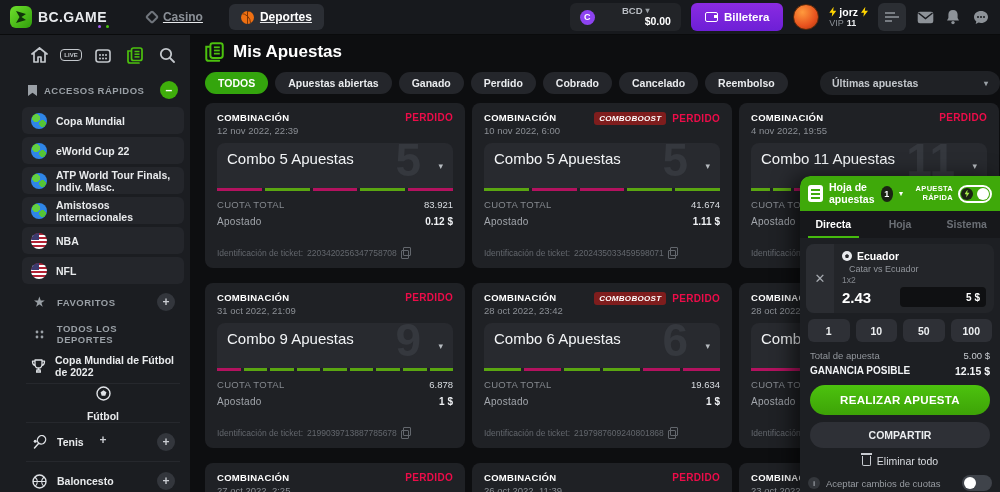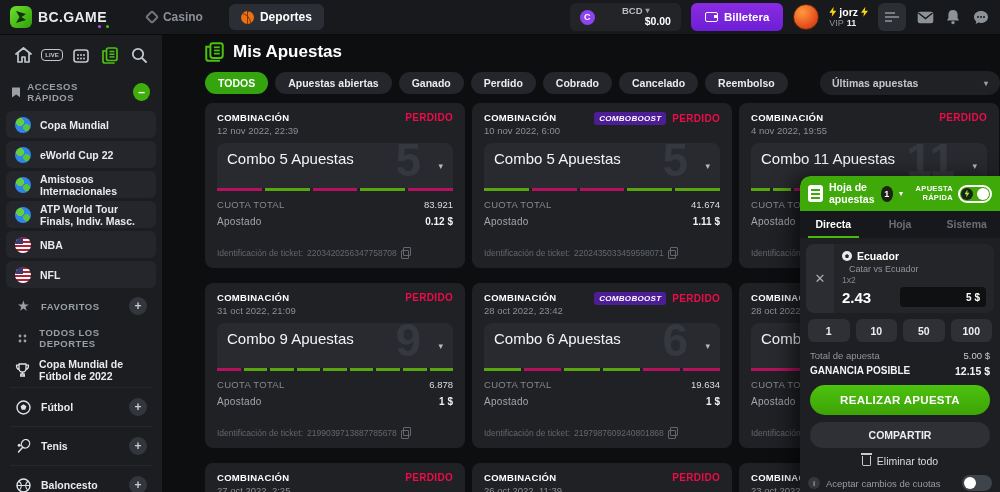--- a/index.html
+++ b/index.html
@@ -11,21 +11,21 @@
   .topbar { position:absolute; top:0; left:0; right:0; height:35px; background:#17191d;
             display:flex; align-items:center; padding:0 10px; border-bottom:1px solid #0a0b0c; z-index:20;}
   .logo { display:flex; align-items:center; gap:6px; margin-right:28px; cursor:pointer;}
   .logo-mark { width:22px; height:22px; border-radius:6px; background:linear-gradient(135deg,#6fe02c,#2f9e0b);
                position:relative;}
   .logo-mark::after{ content:""; position:absolute; left:6px; top:5px; width:10px; height:12px;
                background:#10330a; clip-path:polygon(0 0,100% 25%,55% 50%,100% 75%,0 100%,35% 50%); }
   .logo-text { font-size:14px; font-weight:bold; letter-spacing:.4px; position:relative;}
   .logo-text i{ position:absolute; bottom:-3px; width:3px; height:3px; border-radius:50%; font-style:normal;}
   .logo-text i:nth-child(1){ left:52px; background:#e44; } .logo-text i:nth-child(2){ left:60px; background:#a05cf0;} .logo-text i:nth-child(3){ left:68px; background:#49c10e;}
-  .nav { display:flex; align-items:center; gap:14px; }
+  .nav { display:flex; align-items:center; gap:14px;text-decoration:underline; }
   .nav-item { display:flex; align-items:center; gap:6px; height:26px; padding:0 12px; border-radius:6px;
               font-size:12px; font-weight:bold; color:#8b9097; cursor:pointer;}
   .nav-item.active { background:#2b2e34; color:#fff; }
   .diamond { width:10px; height:10px; border:2px solid #70757c; transform:rotate(45deg); border-radius:2px;}
   .bball { width:13px; height:13px; border-radius:50%; background:#ef7012; position:relative; overflow:hidden;}
   .bball::before{content:""; position:absolute; inset:0; border-left:1px solid #7c3505; border-top:1px solid #7c3505; left:6px; top:0;}
   .bball::after{content:""; position:absolute; width:18px; height:18px; border:1px solid #7c3505; border-radius:50%; left:-10px; top:2px;}
   .tb-right { margin-left:auto; display:flex; align-items:center; gap:10px; }
   .currency { display:flex; align-items:center; gap:6px; background:#222428; border-radius:6px; height:28px; padding:0 10px; cursor:pointer;}
   .coin { width:15px; height:15px; border-radius:50%; background:#8d43f0; color:#fff; font-size:9px; font-weight:bold;
@@ -43,21 +43,21 @@
   .user { display:flex; flex-direction:column; line-height:1.15; cursor:pointer;}
   .user-name { font-size:10.5px; font-weight:bold; color:#fff; display:flex; align-items:center; gap:3px;}
   .bolt { display:inline-block; width:7px; height:10px; background:#ffd400;
           clip-path:polygon(62% 0,0 58%,42% 58%,34% 100%,100% 40%,55% 40%); }
   .user-vip { font-size:9px; color:#8b9097;} .user-vip b{ color:#e8eaed; margin-left:3px;}
   .sq-btn { width:28px; height:28px; border-radius:6px; background:#2b2e33; display:flex; align-items:center; justify-content:center; cursor:pointer;}
   .tb-ic { width:18px; height:18px; display:flex; align-items:center; justify-content:center; color:#8d9298; cursor:pointer;}
   svg.icn { display:block; }
 
   
-  .sidebar { position:absolute; top:35px; left:0; width:162px; bottom:0; background:#1b1d21; padding:6px 4px 0 4px; overflow:hidden;}
+  .sidebar { position:absolute; top:35px; left:0; width:190px; bottom:0; background:#1b1d21; padding:6px 4px 0 20px; overflow:hidden;}
   .side-icons { display:flex; justify-content:space-between; align-items:center; padding:4px 8px 10px 8px;}
   .side-ic { width:22px; height:20px; display:flex; align-items:center; justify-content:center; color:#c3c7cc; cursor:pointer;}
   .side-ic.active { color:#4cc10e; }
   .live-box { border:1.5px solid #c3c7cc; border-radius:4px; font-size:6px; font-weight:bold; padding:2px 3px; color:#c3c7cc;}
   .sec-head { display:flex; align-items:center; gap:7px; padding:6px 8px 8px 8px; font-size:9.5px; font-weight:bold;
               letter-spacing:.5px; color:#9aa0a6;}
   .sec-head .grow{ flex:1; }
   .round-btn { width:18px; height:18px; border-radius:50%; background:#3fae0b; color:#fff; display:flex; align-items:center;
                justify-content:center; font-size:12px; font-weight:bold; cursor:pointer; line-height:0;}
   .round-btn.gray { background:#33363c; color:#c9ccd1; }
@@ -89,21 +89,21 @@
   .sort { margin-left:auto; width:180px; height:24px; background:#1f2125; border-radius:12px; display:flex; align-items:center;
           padding:0 12px; font-size:10.5px; font-weight:bold; color:#c3c7cc; cursor:pointer;}
   .sort .caret { margin-left:auto;}
 
   .cards { display:grid; grid-template-columns:repeat(3,260px); gap:15px 7px; margin-top:9px;}
   .card { width:260px; height:165px; background:#1f2125; border-radius:8px; padding:9px 12px; position:relative; overflow:hidden;}
   .card-head { display:flex; align-items:flex-start;}
   .c-type { font-size:9.5px; font-weight:bold; color:#fff; letter-spacing:.3px;}
   .c-date { font-size:9.5px; color:#8b8f95; margin-top:2px;}
   .ch-right { margin-left:auto; display:flex; align-items:center; gap:6px;}
-  .boost { background:#4c1d95; color:#fff; font-size:8px; font-weight:bold; font-style:italic; padding:2px 5px; border-radius:3px; letter-spacing:.3px;}
+  .boost { background:#7f1d1d; color:#fff; font-size:8px; font-weight:bold; font-style:italic; padding:2px 5px; border-radius:3px; letter-spacing:.3px;}
   .status { color:#ed0c49; font-size:10px; font-weight:bold; letter-spacing:.3px;}
   .card-panel { margin-top:7px; height:45px; background:#282a2f; border-radius:8px 8px 0 0; position:relative;
                 display:flex; align-items:flex-start; padding:7px 10px; cursor:pointer;}
   .combo-label { font-size:15px; color:#f2f4f6; }
   .combo-count { position:absolute; right:32px; top:-6px; font-size:46px; font-weight:bold; color:#35383e; line-height:1;}
   .panel-caret { position:absolute; right:10px; top:18px; font-size:9px; color:#b7bbc0; cursor:pointer;}
   .segments { display:flex; gap:3px; height:3px; }
   .seg { flex:1; } .seg-w { background:#5aa611; } .seg-l { background:#b3125f; }
   .kv { display:flex; margin-top:8px; font-size:9.5px; }
   .kv .k { color:#85898f; letter-spacing:.3px;text-align:center;} .kv .v { margin-left:auto; color:#d9dde2;}
@@ -308,26 +308,26 @@
     <span>Copa Mundial</span>
   </div>
 
   <div class="q-item">
     <span class="q-ic ic-globe"></span>
     <span>eWorld Cup 22</span>
   </div>
 
   <div class="q-item">
     <span class="q-ic ic-globe"></span>
-    <span>Amistosos Internacionales</span>
+    <span>ATP World Tour Finals, Indiv. Masc.</span>
   </div>
 
   <div class="q-item">
     <span class="q-ic ic-globe"></span>
-    <span>ATP World Tour Finals, Indiv. Masc.</span>
+    <span>Amistosos Internacionales</span>
   </div>
 
   <div class="q-item">
     <span class="q-ic ic-us-flag"></span>
     <span>NBA</span>
   </div>
 
   <div class="q-item">
     <span class="q-ic ic-us-flag"></span>
     <span>NFL</span>
@@ -358,21 +358,21 @@
     <div class="flat-row">
       <span class="s-ic">
         <svg class="icn" width="15" height="15" viewBox="0 0 15 15">
             <path d="M4 1 H11 V5.5 C11 7.5 9.5 9 7.5 9 C5.5 9 4 7.5 4 5.5 Z M4 2.2 H1.5 C1.5 4.8 2.8 6.2 4.4 6.5 M11 2.2 H13.5 C13.5 4.8 12.2 6.2 10.6 6.5 M7.5 9 V11 M5 13 H10 M5.8 11 H9.2 V13 H5.8 Z" fill="none" stroke="#dfe2e6" stroke-width="1.3" stroke-linejoin="round"></path>
           </svg>
       </span>
       <span>Copa Mundial de Fútbol de 2022</span>
     </div>
 
     <div class="sep"></div>
-    <div class="flat-row" style="height:34px;">
+    <div class="flat-row" style="height:34px;flex-direction:column;">
       <span class="s-ic">
         <svg class="icn" width="15" height="15" viewBox="0 0 15 15">
             <circle cx="7.5" cy="7.5" r="6.5" fill="none" stroke="#dfe2e6" stroke-width="1.4"></circle>
             <path d="M7.5 4.2 L10.4 6.3 L9.3 9.7 H5.7 L4.6 6.3 Z" fill="#dfe2e6"></path>
           </svg>
       </span>
       <span>Fútbol</span>
       <span class="grow"></span>
       <span class="round-btn gray">+</span>
     </div>

